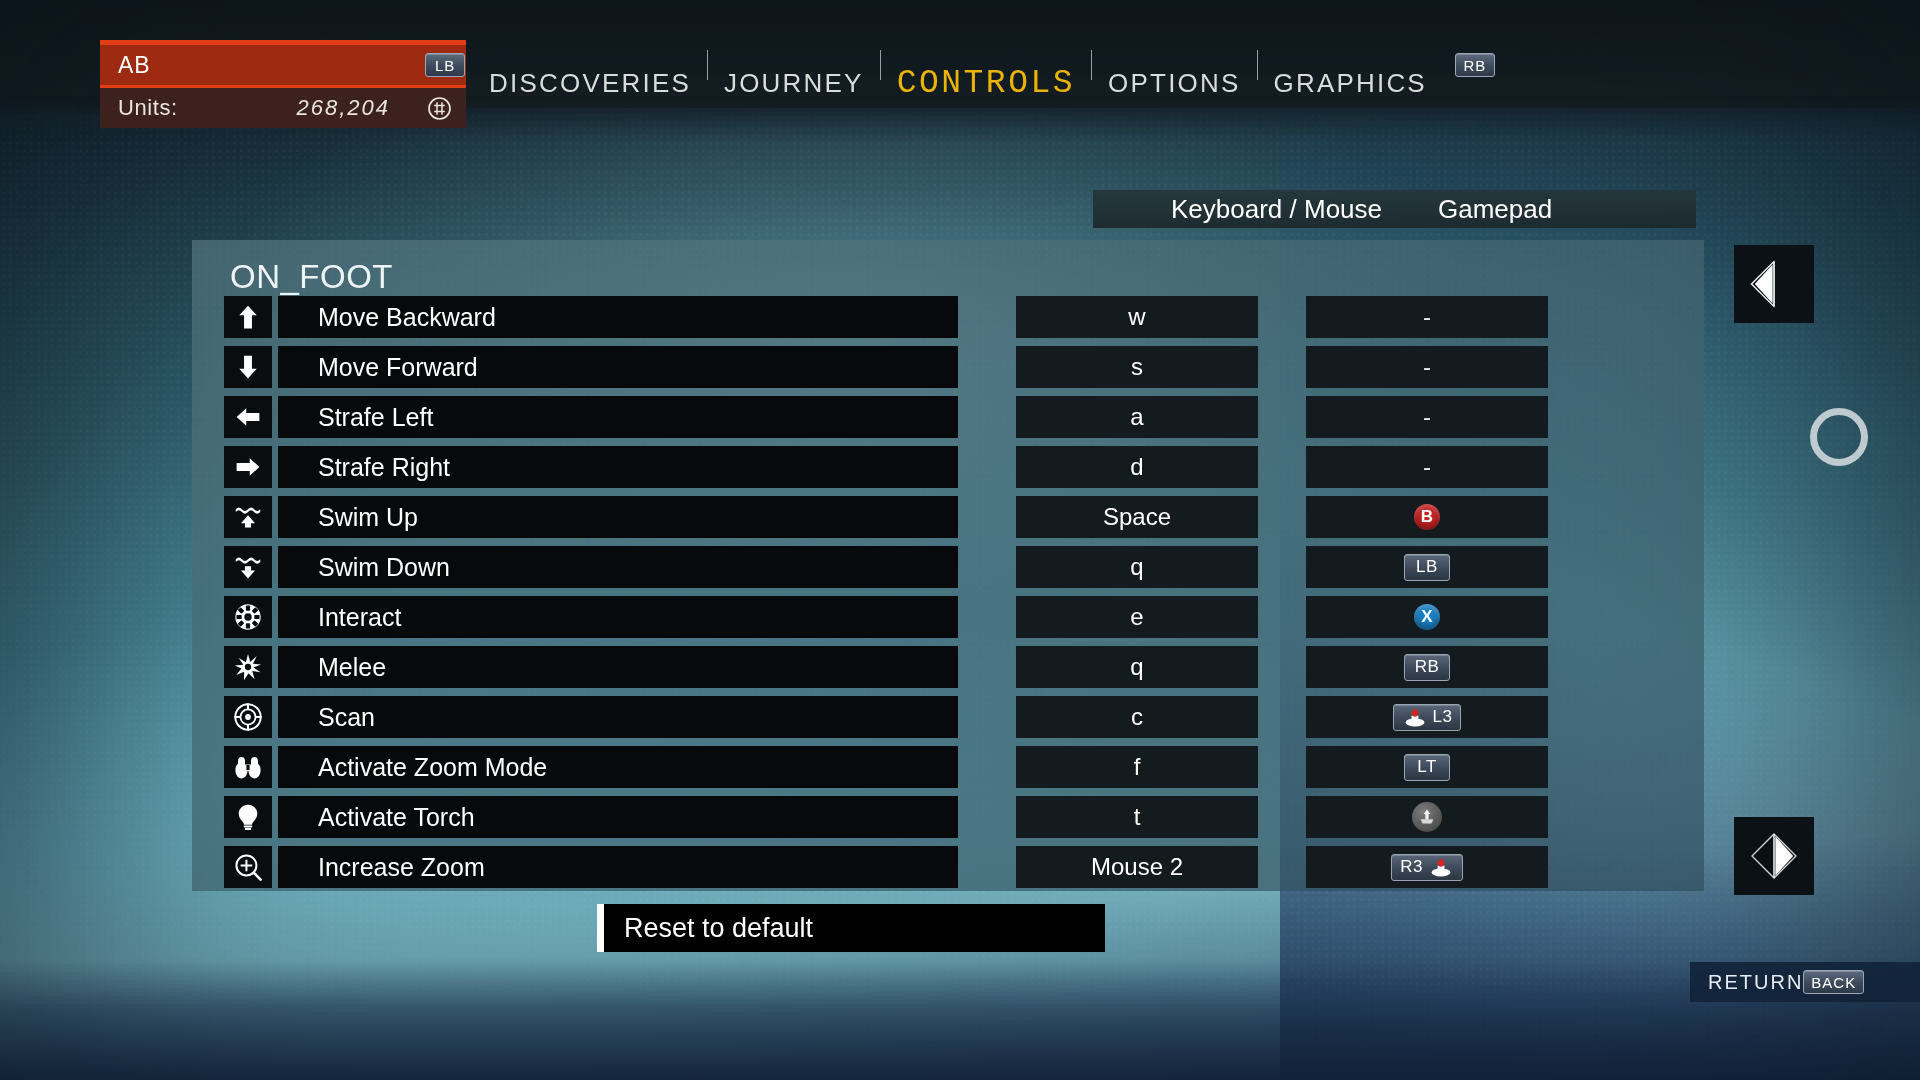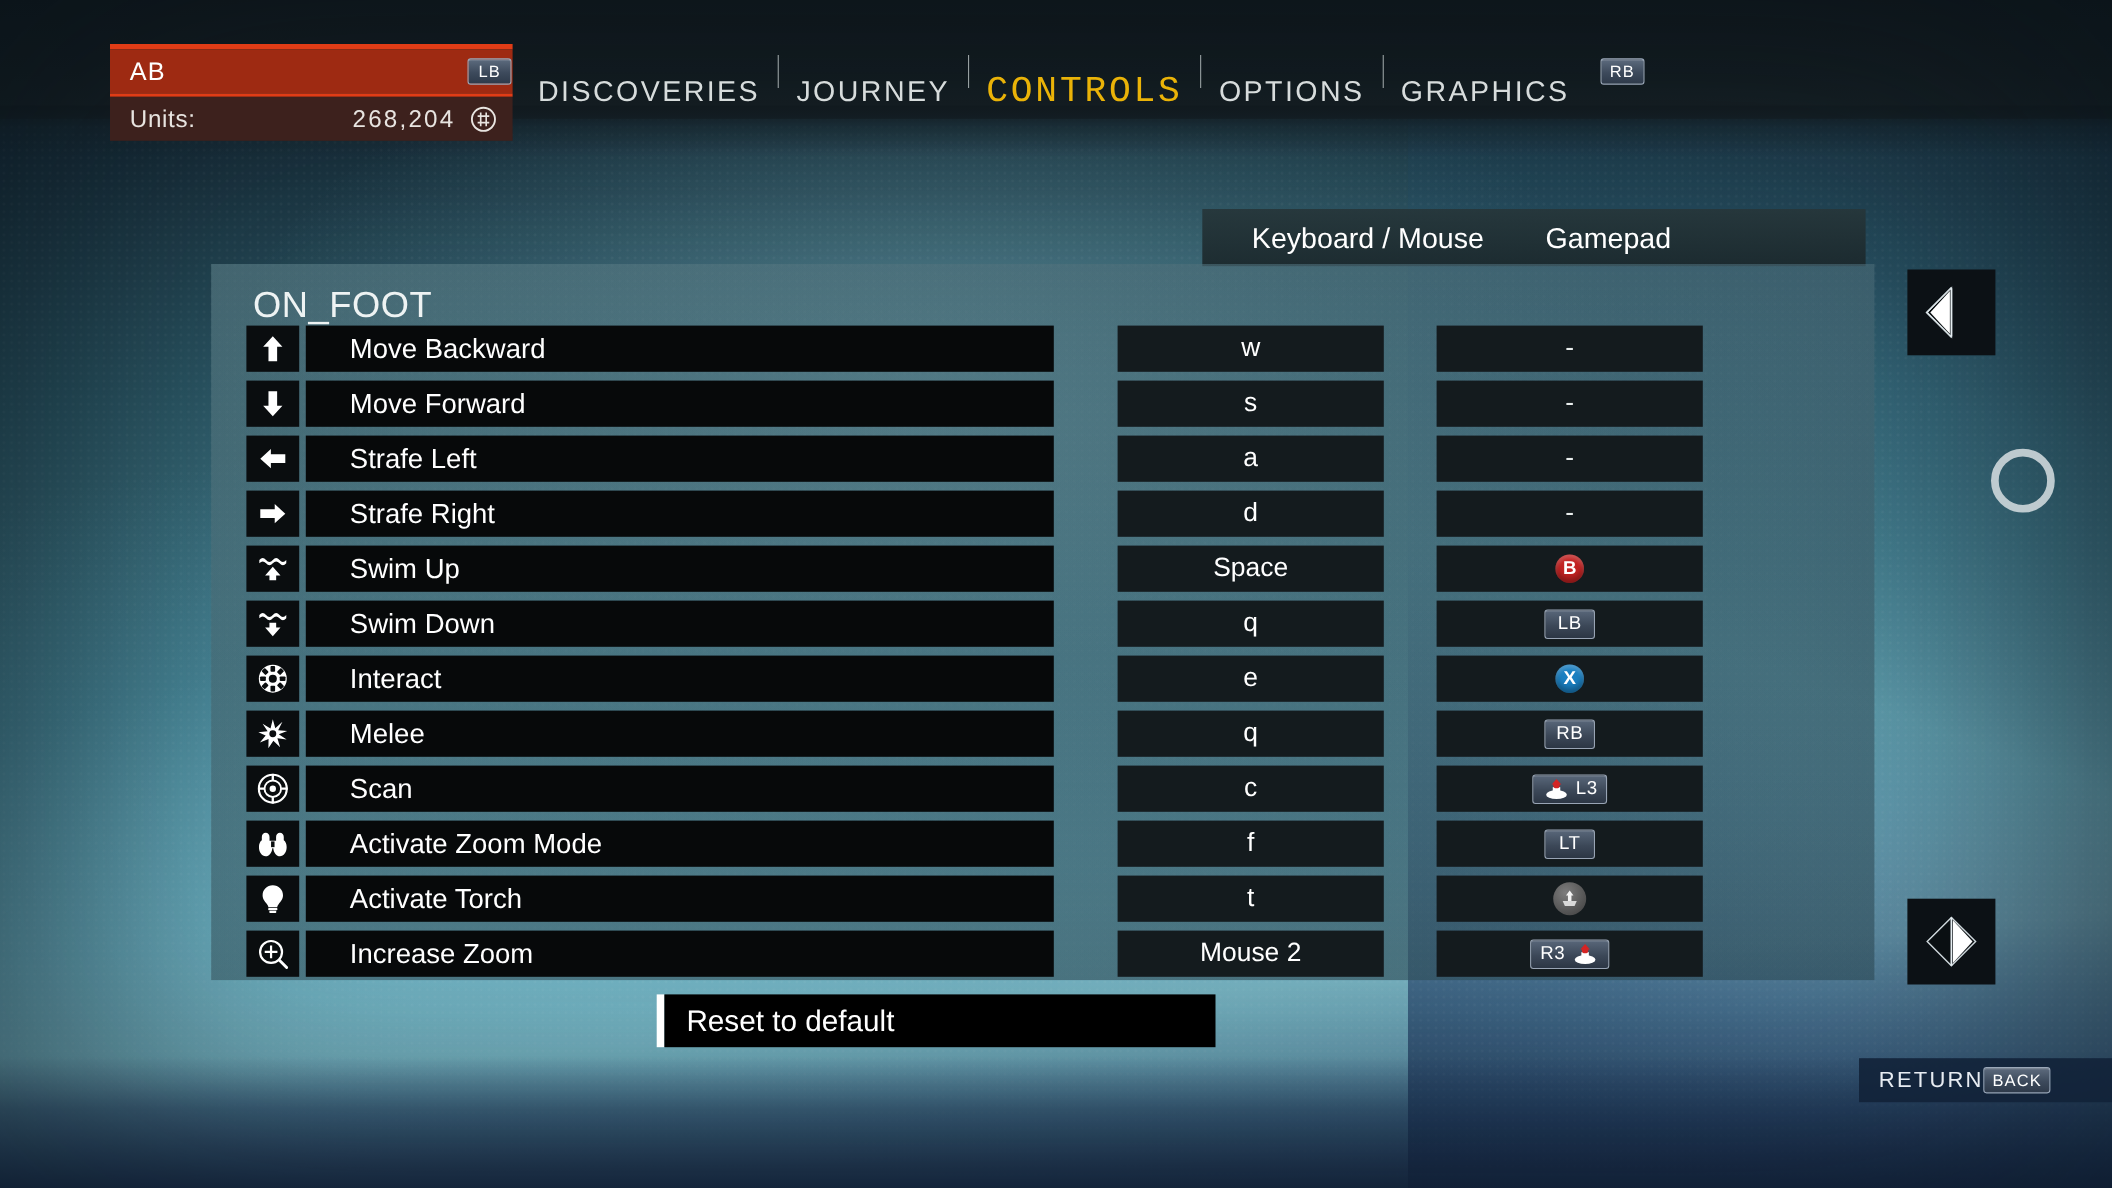--- a/index.html
+++ b/index.html
@@ -51,24 +51,24 @@
   .pc-topline { height:5px; background:#e03c16; }
   .pc-name {
     height:40px; background:#9e2a12;
     display:flex; align-items:center; padding-left:18px;
     color:#fff; font-size:23px; letter-spacing:1px;
   }
   .pc-sep { height:3px; background:#e03c16; }
   .pc-units {
     height:40px; background:#3d211d;
     display:flex; align-items:center; padding:0 14px 0 18px;
-    color:#e8e4e0; font-size:22px; letter-spacing:0.6px;
+    color:#e8e4e0; font-size:22px; letter-spacing:0.6px;gap:24px;
   }
   .pc-units .label { flex: 0 0 auto; }
-  .pc-units .value { margin-left:auto; letter-spacing:2px; }
+  .pc-units .value { margin-left:auto; letter-spacing:2px;font-style:italic; }
   .pc-units .coin { margin-left:13px; display:flex; }
 
   
   .topnav {
     position:absolute; top:42px; left:0; width:1920px; height:46px;
     display:flex; align-items:center; justify-content:center;
     color:#e6eaea;
   }
   .nav-inner { display:flex; align-items:center; }
   .pad-chip {
@@ -84,23 +84,23 @@
     font-size:26px; letter-spacing:2.2px; color:#d7dcdc;
     padding:0 16px; white-space:nowrap;margin-top:36px;
   }
   .nav-item.active { font-size:33px; color:#eab308; letter-spacing:2.5px; padding:0 16px;font-family:Liberation Mono, monospace; }
   .nav-div { width:1px; height:30px; background:rgba(225,232,232,0.65); }
   .nav-lb { margin-right:8px; }
   .nav-rb { margin-left:12px; }
 
   
   .tabs {
-    position:absolute; left:1093px; top:190px; width:603px; height:52px;
+    position:absolute; left:1093px; top:190px; width:603px; height:38px;
     background: linear-gradient(180deg, rgba(38,54,58,0.93) 0%, rgba(27,40,44,0.93) 100%);
-    display:flex; align-items:center;
+    display:flex; align-items:center;padding-left:33px;
   }
   .tab { color:#ffffff; font-size:26px; }
   .tab-kbm { margin-left:45px; }
   .tab-gp  { margin-left:56px; }
 
   
   .panel {
     position:absolute; left:192px; top:240px; width:1512px; height:651px;
     background: linear-gradient(135deg, rgba(74,112,122,0.62) 0%, rgba(62,98,110,0.60) 40%, rgba(52,86,100,0.62) 100%);
   }

